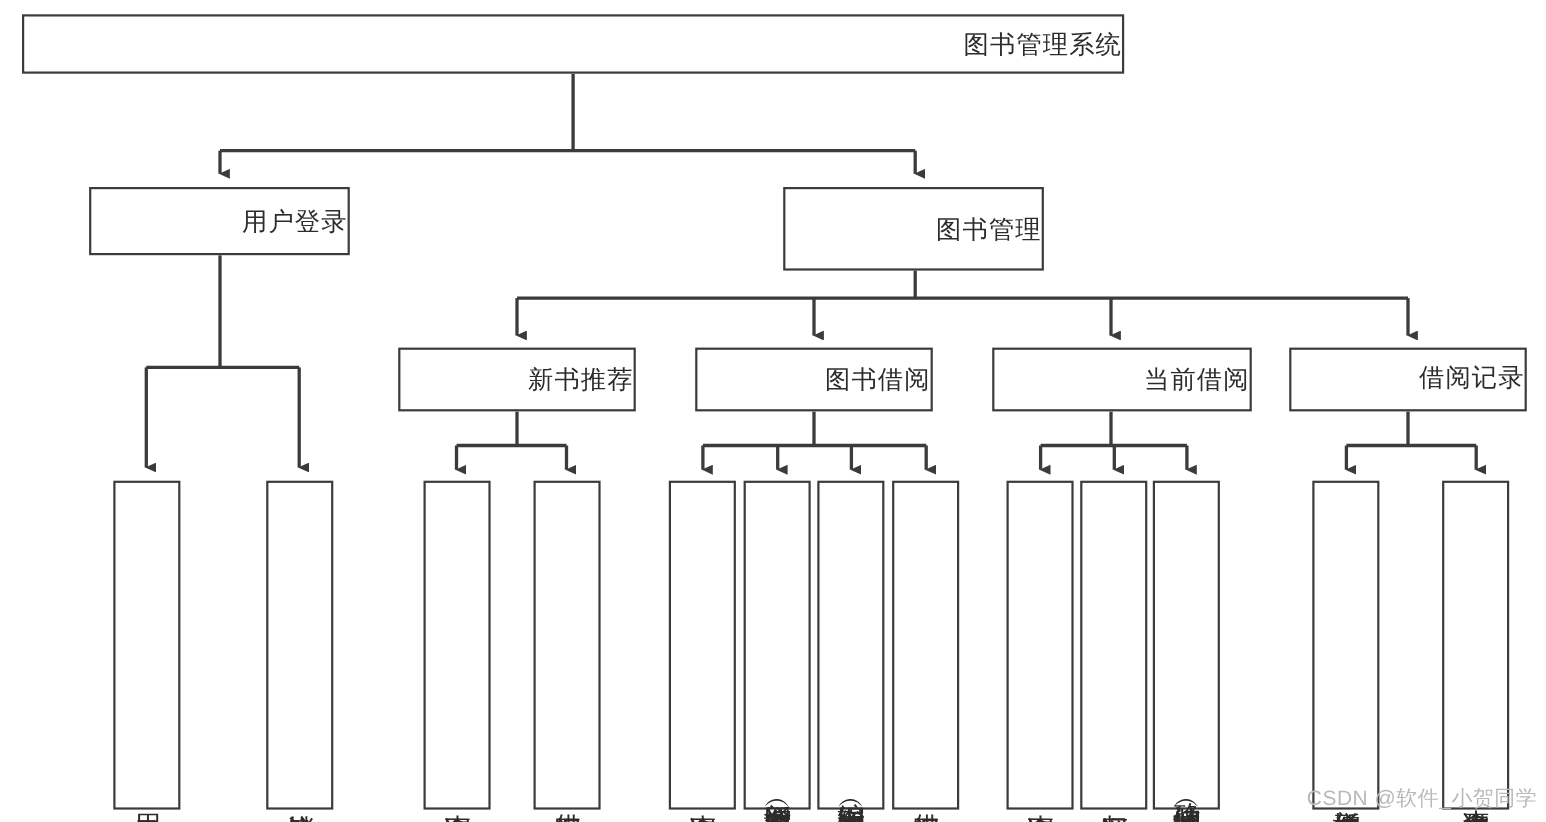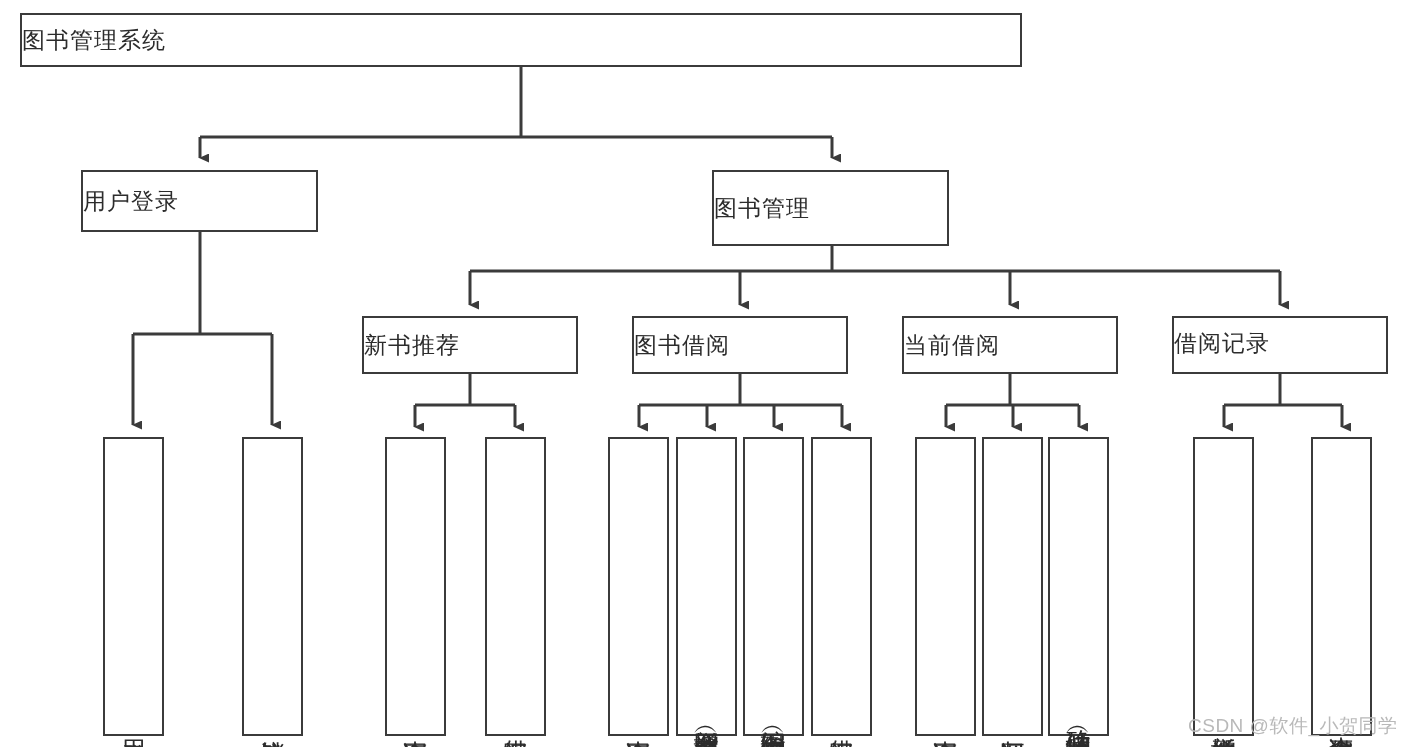--- a/index.html
+++ b/index.html
@@ -28,21 +28,21 @@
     height: 747px;
     pointer-events: none;
   }
   .node-box {
     position: absolute;
     box-sizing: border-box;
     background: #ffffff;
     border: 2px solid #3b3b3b;
     display: flex;
     align-items: center;
-    justify-content: flex-start;
+    justify-content: flex-end;
   }
   .node-box.horizontal {
     font-size: 23px;
     color: #2c2c2c;
     letter-spacing: 1px;
   }
   .node-box.vertical {
     align-items: flex-end;
     justify-content: center;
     padding-bottom: 6px;
@@ -134,21 +134,21 @@
   <div class="node-box horizontal" style="left:712px; top:170px; width:237px; height:76px;">
     <span class="node-label-h">图书管理</span>
   </div>
 
   <div class="node-box horizontal" style="left:362px; top:316px; width:216px; height:58px;">
     <span class="node-label-h">新书推荐</span>
   </div>
   <div class="node-box horizontal" style="left:632px; top:316px; width:216px; height:58px;">
     <span class="node-label-h">图书借阅</span>
   </div>
-  <div class="node-box horizontal" style="left:902px; top:316px; width:216px; height:58px;">
+  <div class="node-box horizontal" style="left:902px; top:316px; width:236px; height:58px;">
     <span class="node-label-h">当前借阅</span>
   </div>
   <div class="node-box horizontal" style="left:1172px; top:316px; width:216px; height:58px;font-family:Liberation Mono, monospace;">
     <span class="node-label-h">借阅记录</span>
   </div>
 
   <div class="node-box vertical" style="left:103px; top:437px; width:61px; height:299px;">
     <span class="node-label-v">用户登录</span>
   </div>
   <div class="node-box vertical" style="left:242px; top:437px; width:61px; height:299px;">

